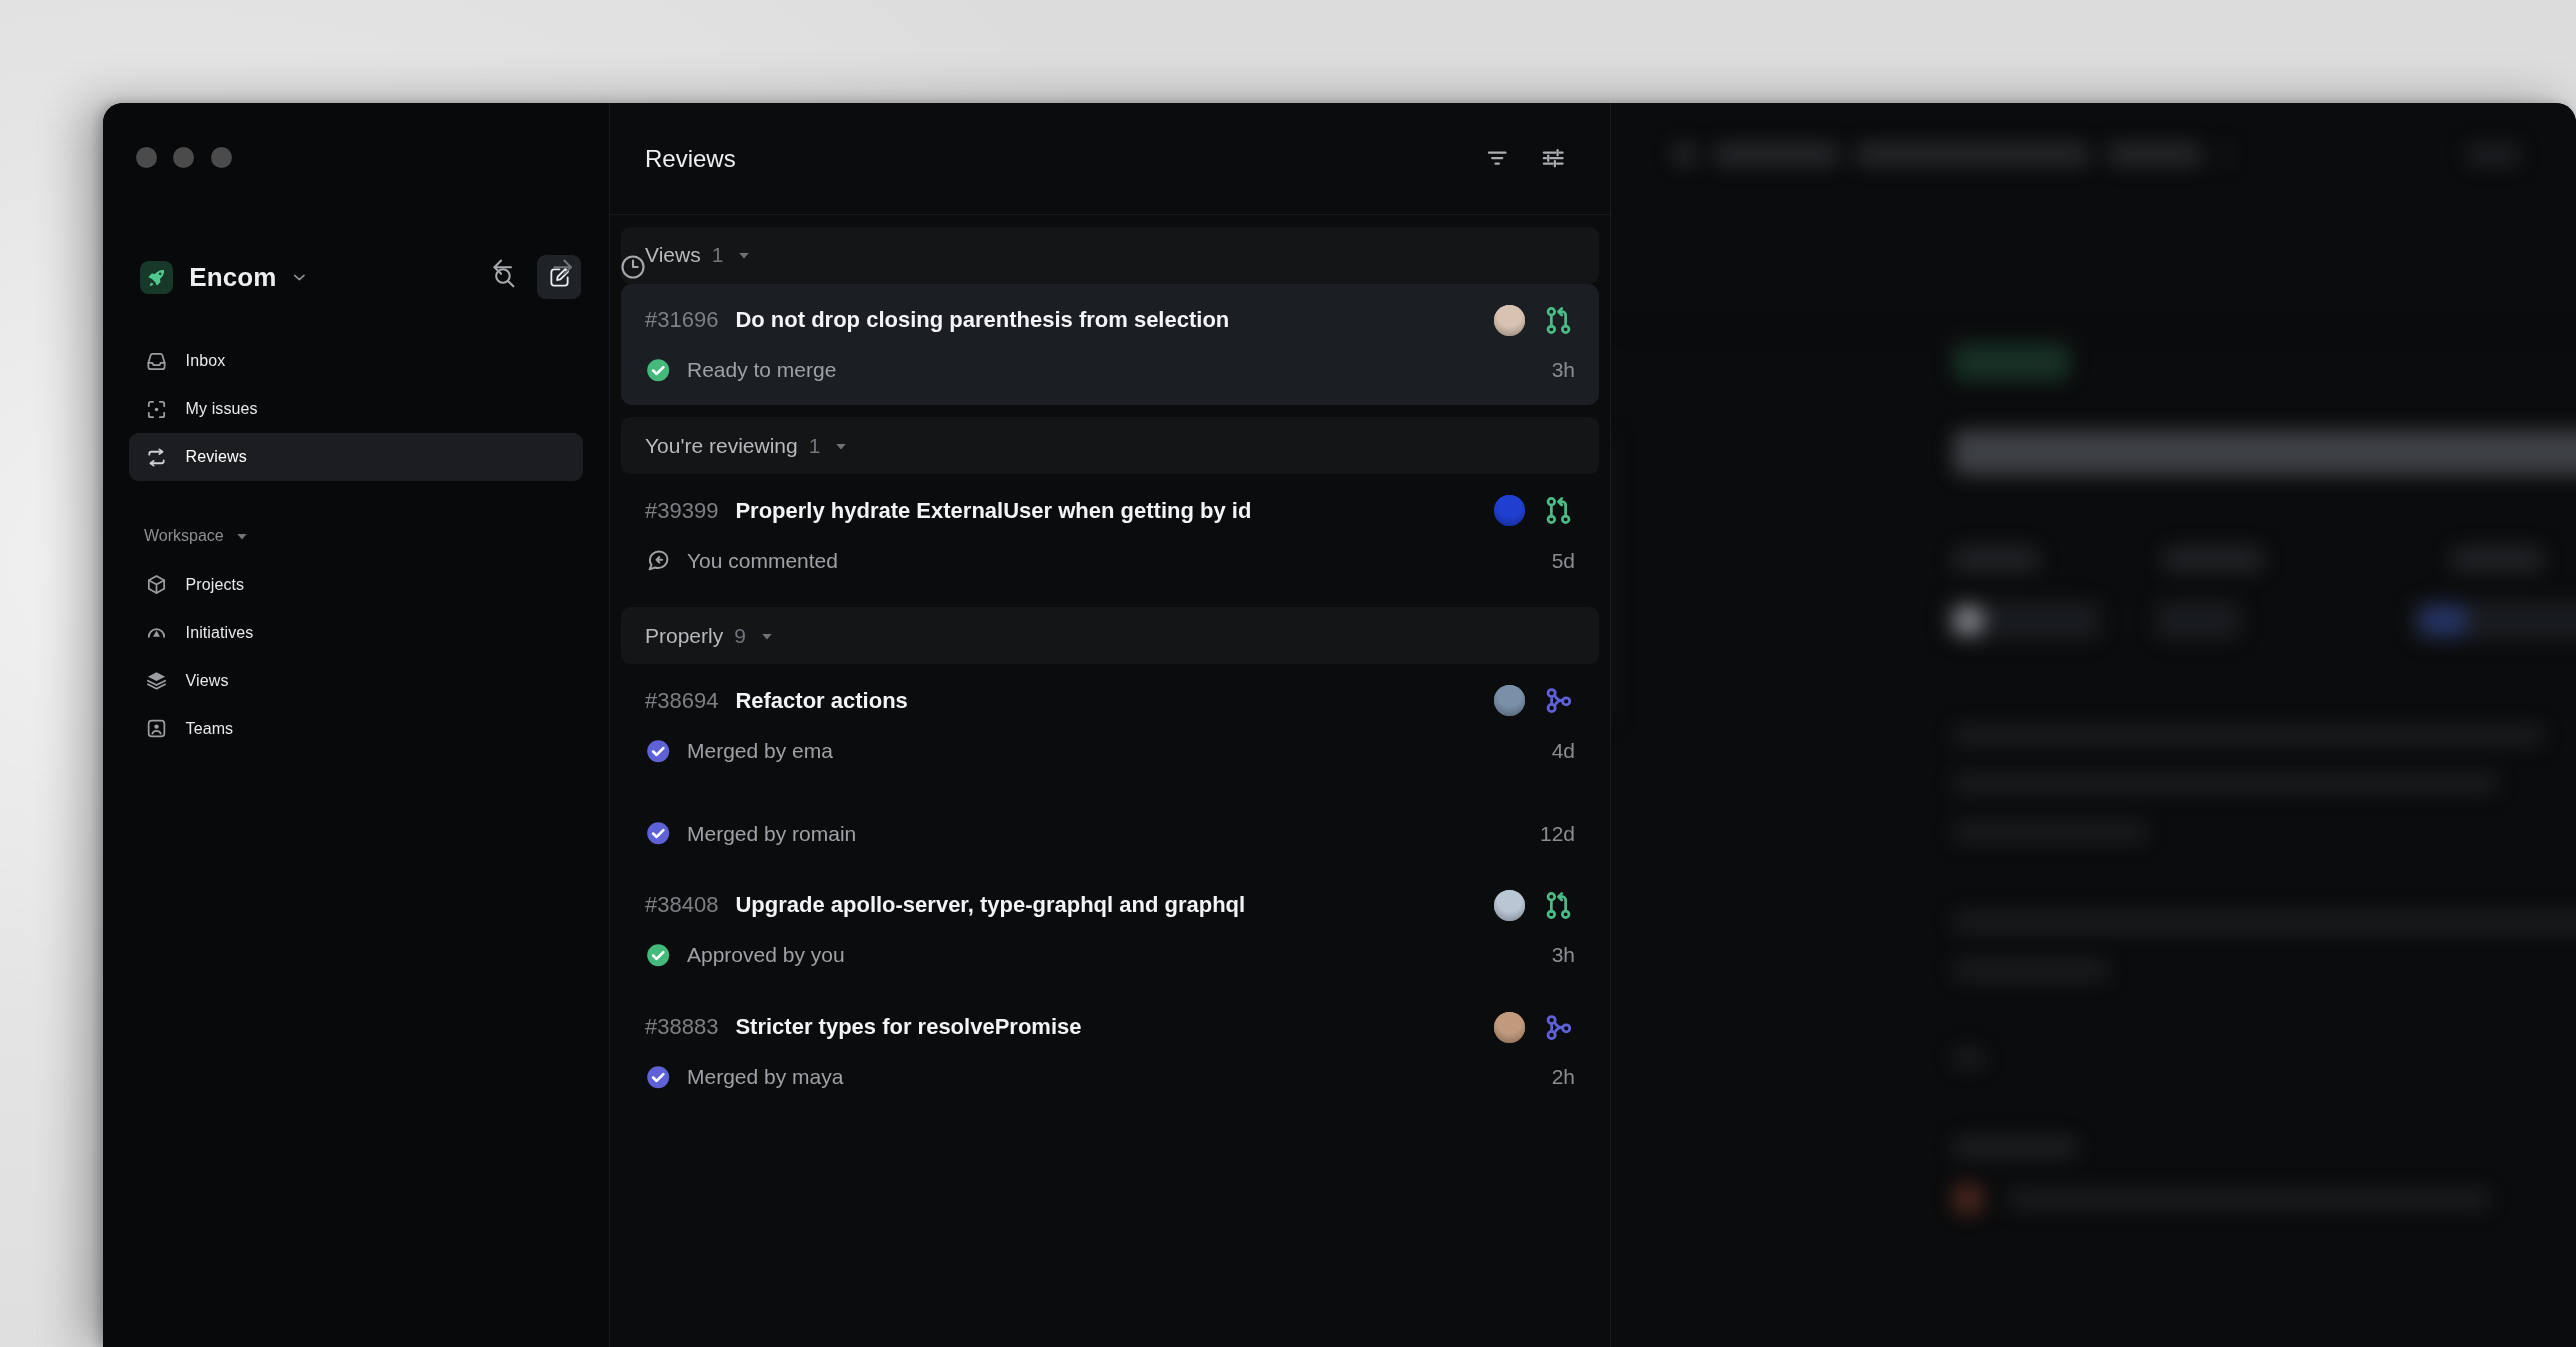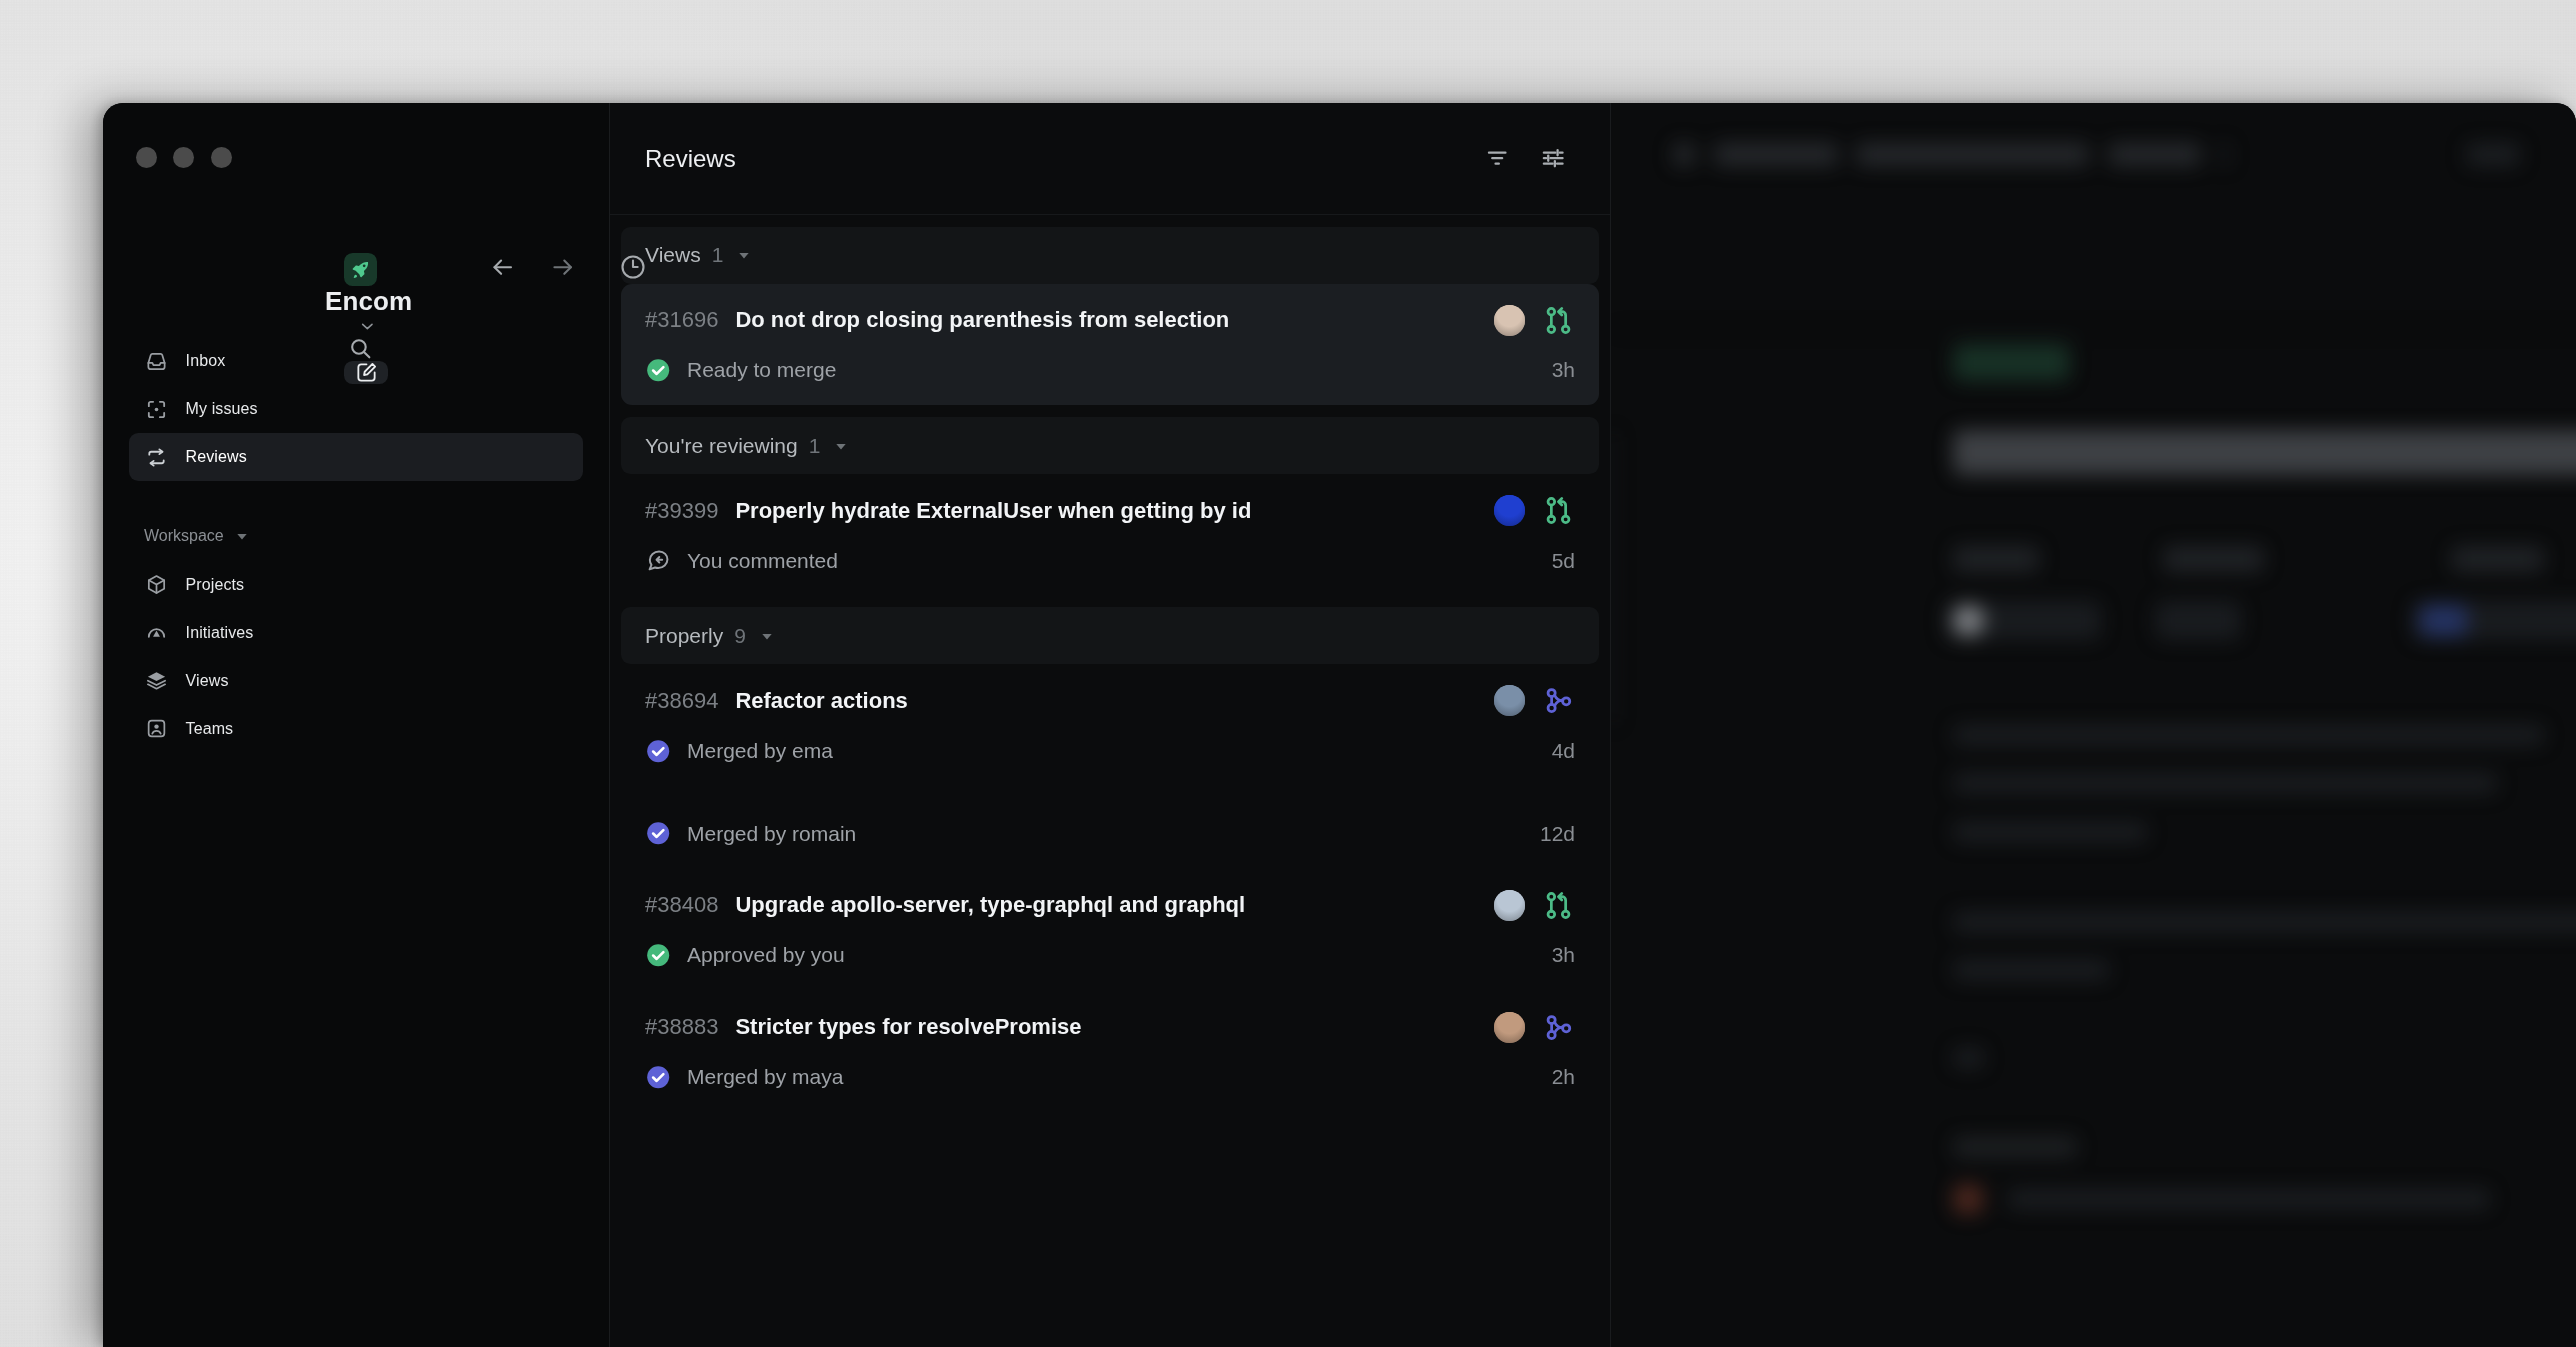--- a/index.html
+++ b/index.html
@@ -82,21 +82,20 @@
     display: flex; align-items: center; justify-content: center;
   }
   .nav-btn svg { display: block; }
 
   #workspace-row {
     display: flex;
     align-items: center;
     margin: 96px 0 0 0;
     padding: 0 28px 0 37px;
     height: 48px;
-    flex-direction: column;
   }
   #workspace-logo {
     width: 33px; height: 33px;
     border-radius: 8.6px;
     background: #18392a;
     display: flex; align-items: center; justify-content: center;
     flex: 0 0 33px;
   }
   #workspace-name {
     font-size: 26px;

